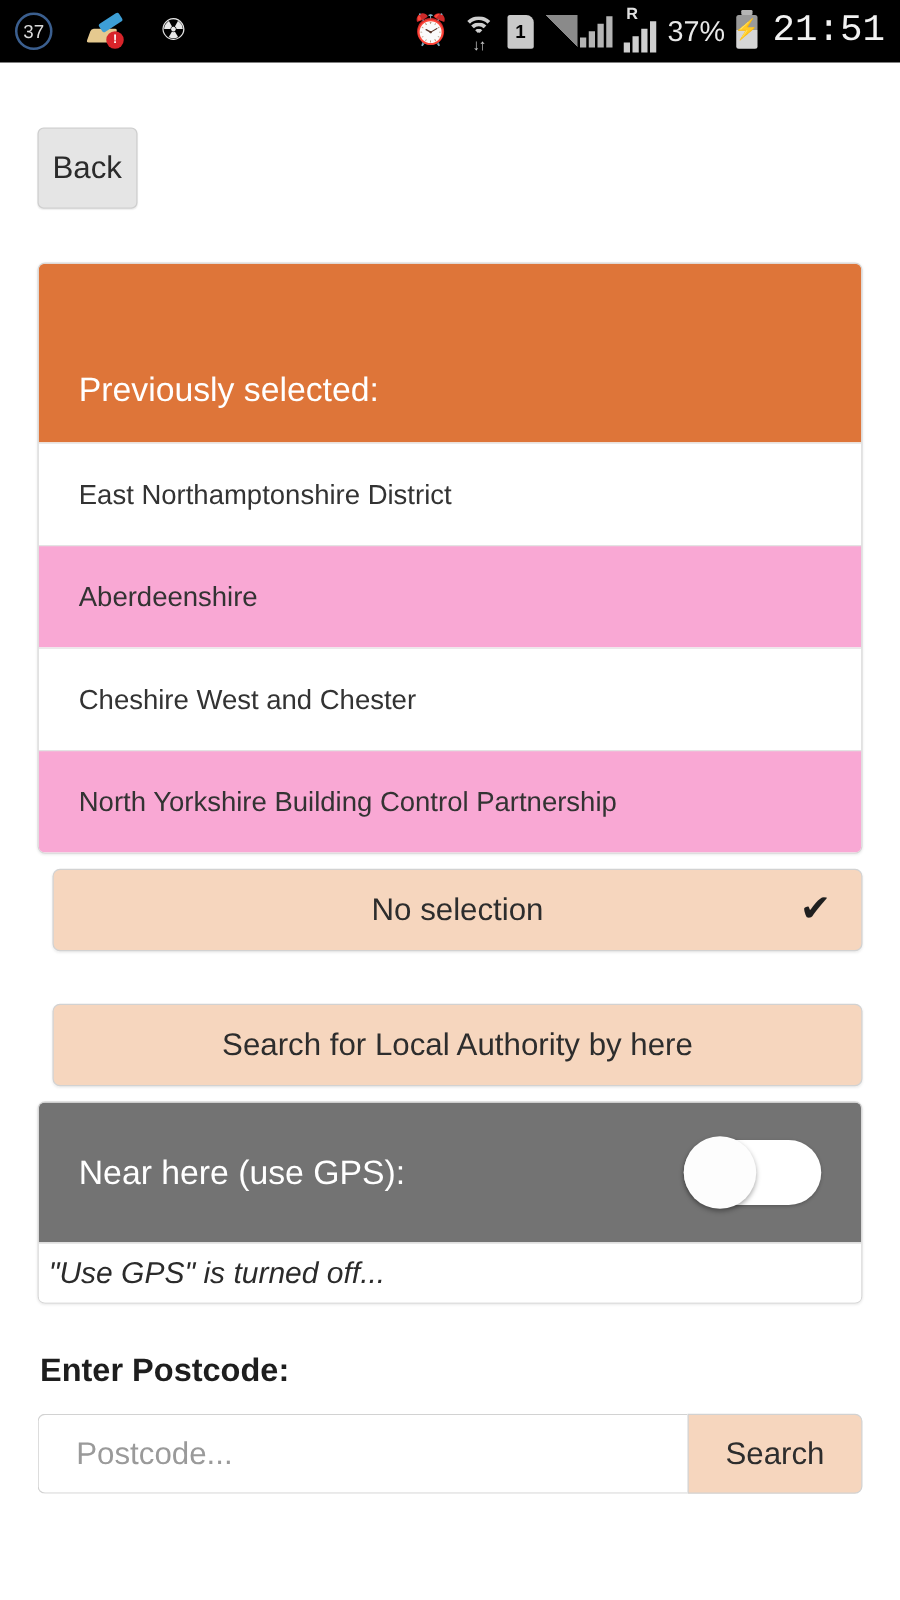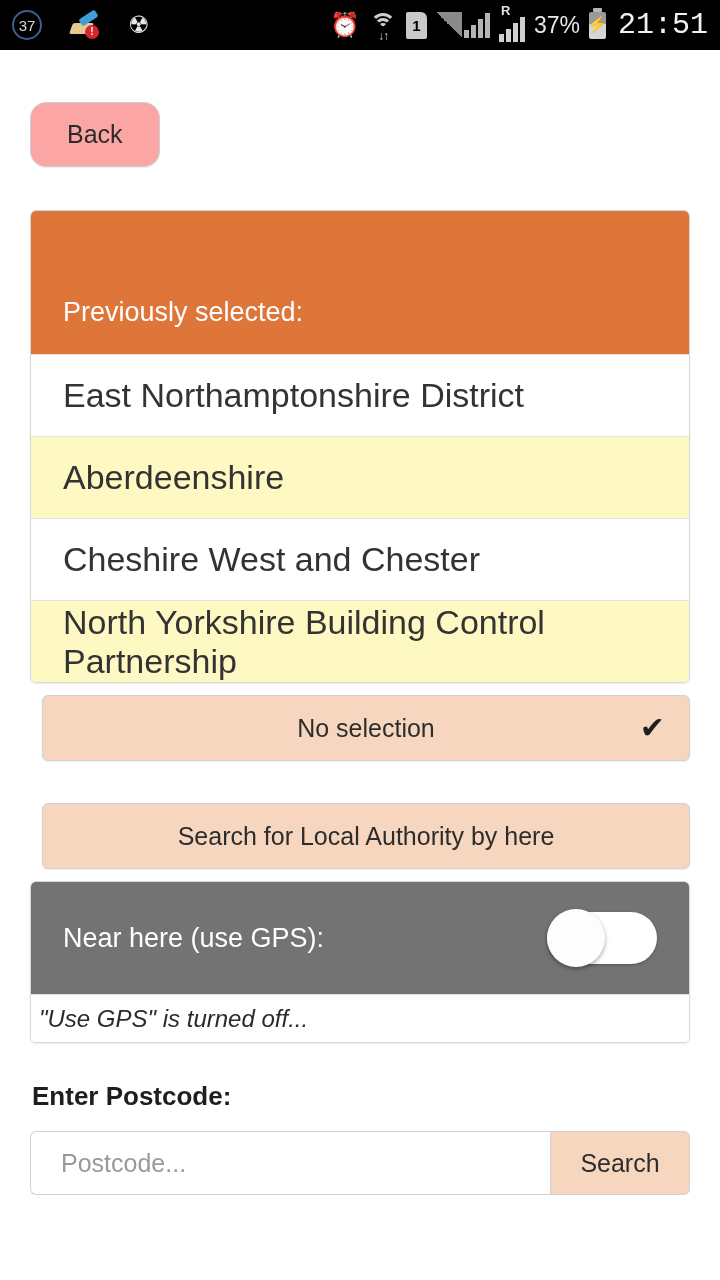--- a/index.html
+++ b/index.html
@@ -99,24 +99,24 @@
     display:flex; align-items:center; justify-content:center; line-height:1;
   }
   .sb-clock { color:#f2f2f2; font-size:30px; line-height:1; margin-left:3px;font-family:Liberation Mono, monospace; }
 
   
   .page { padding:0 30px; }
   .gap-top { height:52px; }
 
   .back-btn {
     display:inline-block;
-    background:#fca5a5;
+    background:#e5e5e5;
     border:1px solid #cfcfcf;
-    border-radius:16px;
-    padding:17px 36px;
+    border-radius:5px;
+    padding:17px 11px;
     font-size:25px;
     color:#2b2b2b;
     box-shadow:0 1px 1px rgba(0,0,0,0.07);
   }
 
   .gap-after-back { height:43px; }
 
   .card {
     border:1px solid #d8d8d8;
     border-radius:6px;
@@ -127,29 +127,29 @@
   .card-header {
     background:#de7539;
     color:#ffffff;
     font-size:27px;
     height:143px;
     display:flex; align-items:flex-end;
     padding:0 32px 26px 32px;
     text-align:right;
   }
   .list-row {
-    font-size:34px;
+    font-size:22px;
     color:#333333;
     height:82px;
     display:flex; align-items:center;
     padding:0 32px;
     border-top:1px solid #e3e3e3;
   }
   .list-row.odd  { background:#ffffff; }
-  .list-row.even { background:#fef9c3; }
+  .list-row.even { background:#f9a8d4; }
 
   .gap-sm { height:12px; }
 
   .btn-peach {
     background:#f6d6be;
     border:1px solid #d2d2d2;
     border-radius:6px;
     height:66px;
     display:flex; align-items:center; justify-content:center;
     font-size:25px;

